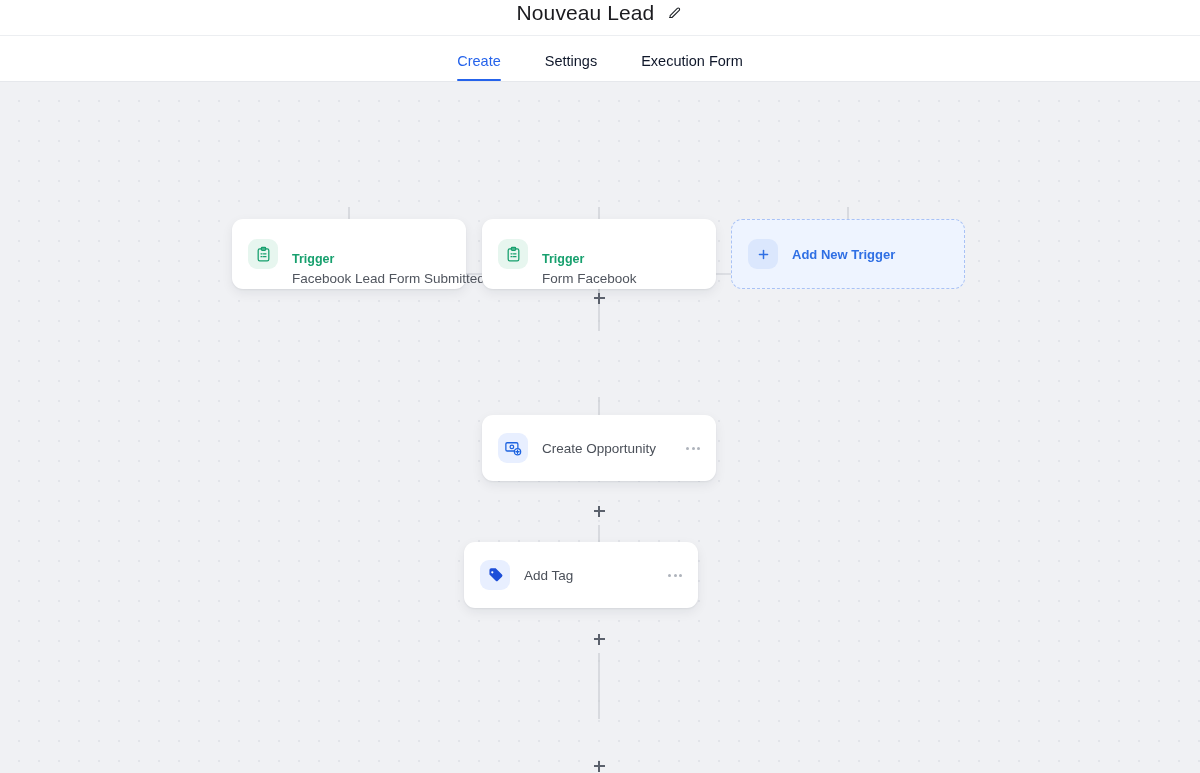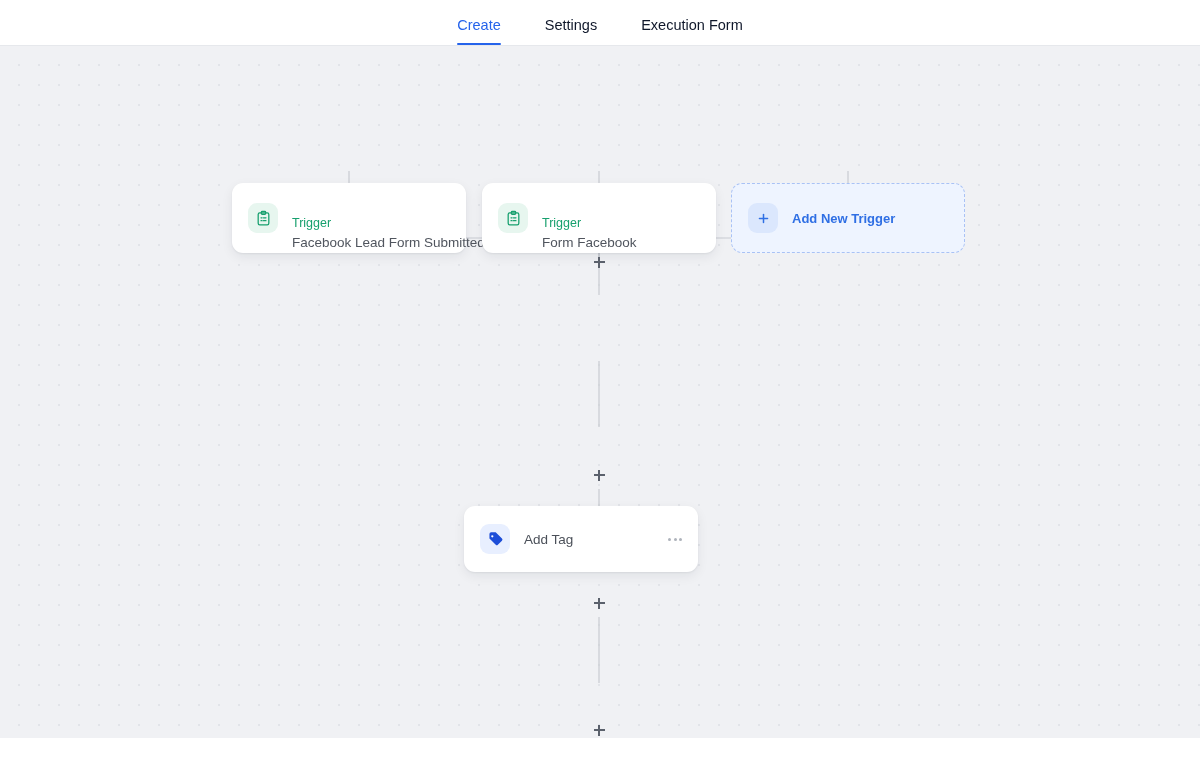--- a/index.html
+++ b/index.html
@@ -133,21 +133,21 @@
 
   .trigger-node {
     width: 234px;
     height: 70px;
     padding: 0 16px;
     gap: 14px;
   }
   .trigger-text { display: flex; flex-direction: column; gap: 2px; min-width: 0; }
   .trigger-kind {
     font-size: 12.5px;
-    font-weight: 400;
+    font-weight: 700;
     color: #17a06e;
     line-height: 1.25;
     margin-top: 32px;
   }
   .trigger-name {
     font-size: 13.5px;
     color: #50555e;
     line-height: 1.3;
     white-space: nowrap;
   }
@@ -232,20 +232,30 @@
     background: #5b616c;
   }
   .plus-connector::before { width: 11px; height: 1.6px; }
   .plus-connector::after  { width: 1.6px; height: 11px; }
 </style>
 </head>
 <body>
 
 <div class="page">
 
+  <div class="header">
+    <div class="title-wrap">
+      <span class="page-title">Nouveau Lead</span>
+      <span class="edit-icon">
+        <svg width="15" height="15" viewBox="0 0 24 24" fill="none" stroke="#1f2328" stroke-width="1.7" stroke-linecap="round" stroke-linejoin="round">
+          <path d="M4 20h4L19.5 8.5a2.1 2.1 0 0 0-3-3L5 17v3z"></path>
+        </svg>
+      </span>
+    </div>
+  </div>
 
   <div class="tabbar">
     <div class="tab active">Create</div>
     <div class="tab">Settings</div>
     <div class="tab">Execution Form</div>
   </div>
 
   <div class="canvas">
 
     <svg class="wires" viewBox="0 0 1200 692" xmlns="http://www.w3.org/2000/svg">
@@ -306,20 +316,37 @@
         <svg width="15" height="15" viewBox="0 0 24 24" fill="none" stroke="#2f6fe4" stroke-width="2.4" stroke-linecap="round">
           <line x1="12" y1="5.5" x2="12" y2="18.5"></line>
           <line x1="5.5" y1="12" x2="18.5" y2="12"></line>
         </svg>
       </span>
       <span class="add-trigger-label">Add New Trigger</span>
     </div>
 
     <div class="plus-connector" style="left:599px; top:216px;"></div>
 
+    <div class="node action-node" style="left:482px; top:333px;">
+      <span class="node-icon icon-blue">
+        <svg width="18" height="18" viewBox="0 0 24 24" fill="none" stroke="#1d63e0" stroke-width="1.7" stroke-linecap="round" stroke-linejoin="round">
+          <rect x="2.5" y="5" width="16" height="11" rx="1.8"></rect>
+          <circle cx="10.5" cy="10.5" r="2.4"></circle>
+          <circle cx="18" cy="17" r="4.2" fill="#ffffff"></circle>
+          <line x1="18" y1="14.8" x2="18" y2="19.2"></line>
+          <line x1="15.8" y1="17" x2="20.2" y2="17"></line>
+        </svg>
+      </span>
+      <span class="action-label">Create Opportunity</span>
+      <span class="kebab">
+          <i></i>
+          <i></i>
+          <i></i>
+        </span>
+    </div>
 
     <div class="plus-connector" style="left:599px; top:429px;"></div>
 
     <div class="node action-node" style="left:464px; top:460px;">
       <span class="node-icon icon-blue">
         <svg width="18" height="18" viewBox="0 0 24 24" fill="#1d4ed8">
           <path d="M21.3 11.4 12.9 3h-6a2.3 2.3 0 0 0-2.3 2.3v6l8.4 8.4a2 2 0 0 0 2.8 0l5.5-5.5a2 2 0 0 0 0-2.8z"></path>
           <circle cx="8.4" cy="8.4" r="1.5" fill="#ffffff"></circle>
         </svg>
       </span>

